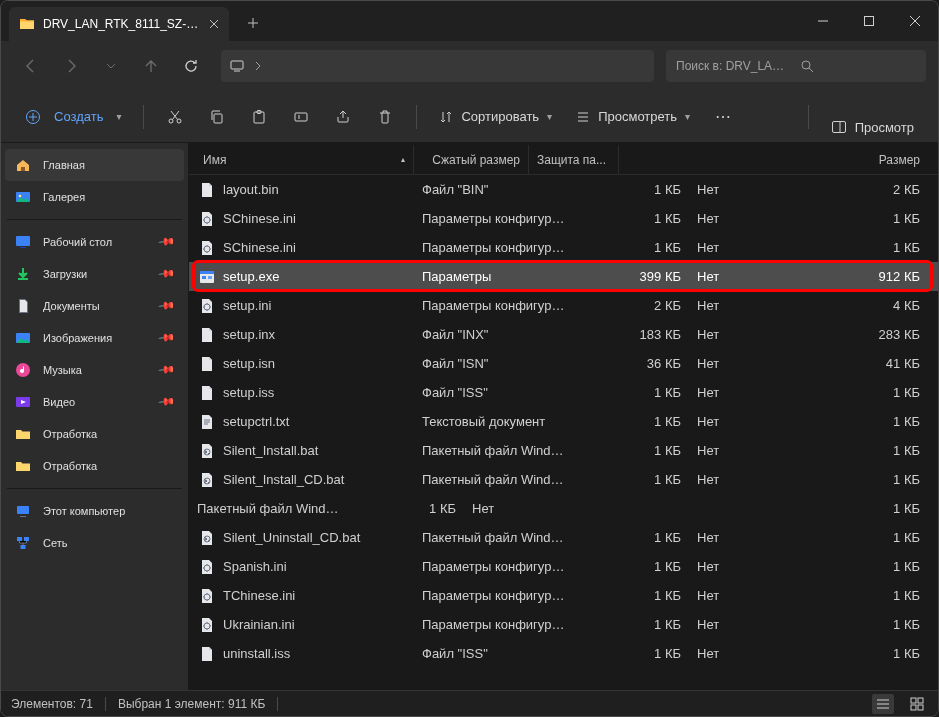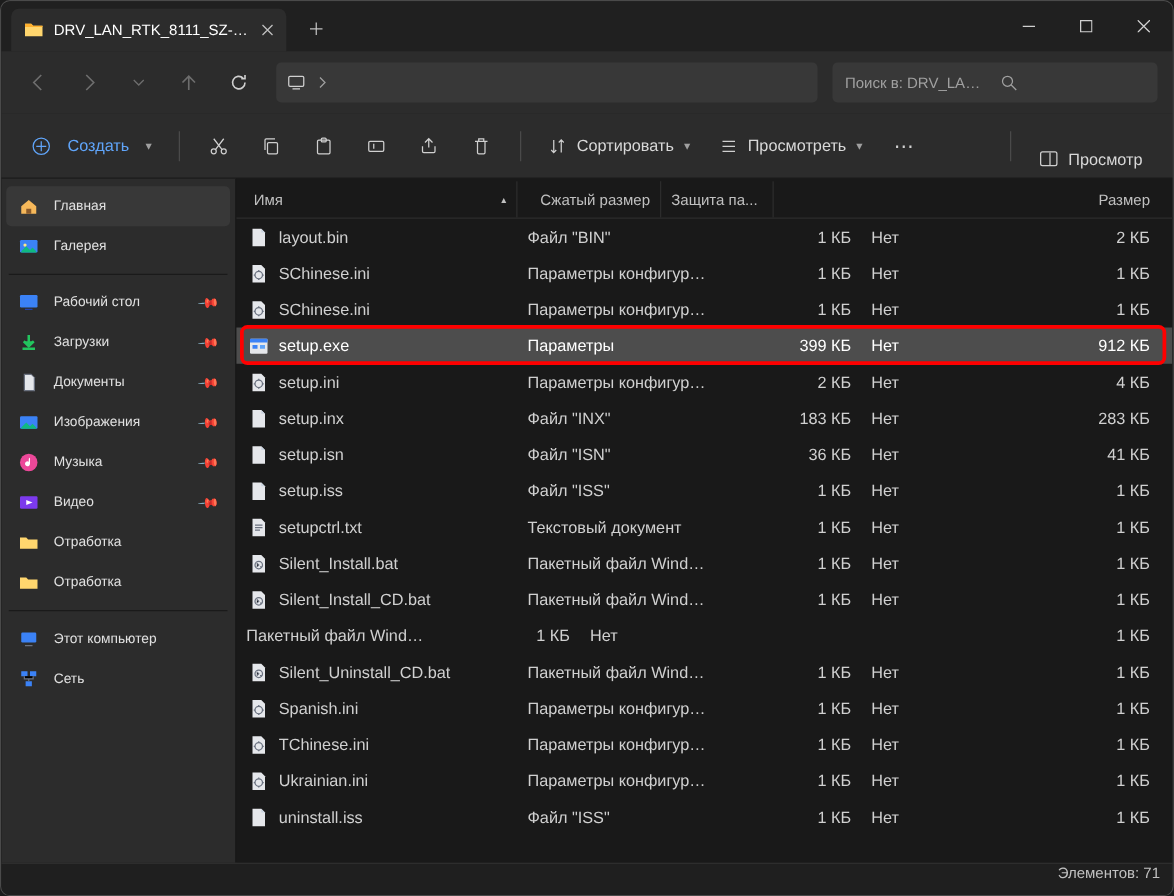--- a/index.html
+++ b/index.html
@@ -181,26 +181,25 @@
     height:32px;
     z-index:50;
   }
 
   
   .statusbar{
     height:26px;
     background:#1f1f1f;
     border-top:1px solid #333;
     display:flex;
-    align-items:flex-end;
+    align-items:center;
     padding:0 10px;
     font-size:12px;
     color:#c0c0c0;
     gap:12px;
-    flex-direction:column;
   }
   .status-sep{ width:1px; height:14px; background:#4a4a4a;}
   .status-spacer{flex:1;}
   .view-btn{ width:22px; height:20px; display:flex; align-items:center; justify-content:center; cursor:pointer; border-radius:2px;}
   .view-btn.active{ background:#3a3a3a;}
 
   svg { display:block; }
 
   
   .rows::-webkit-scrollbar{ width:12px;}

